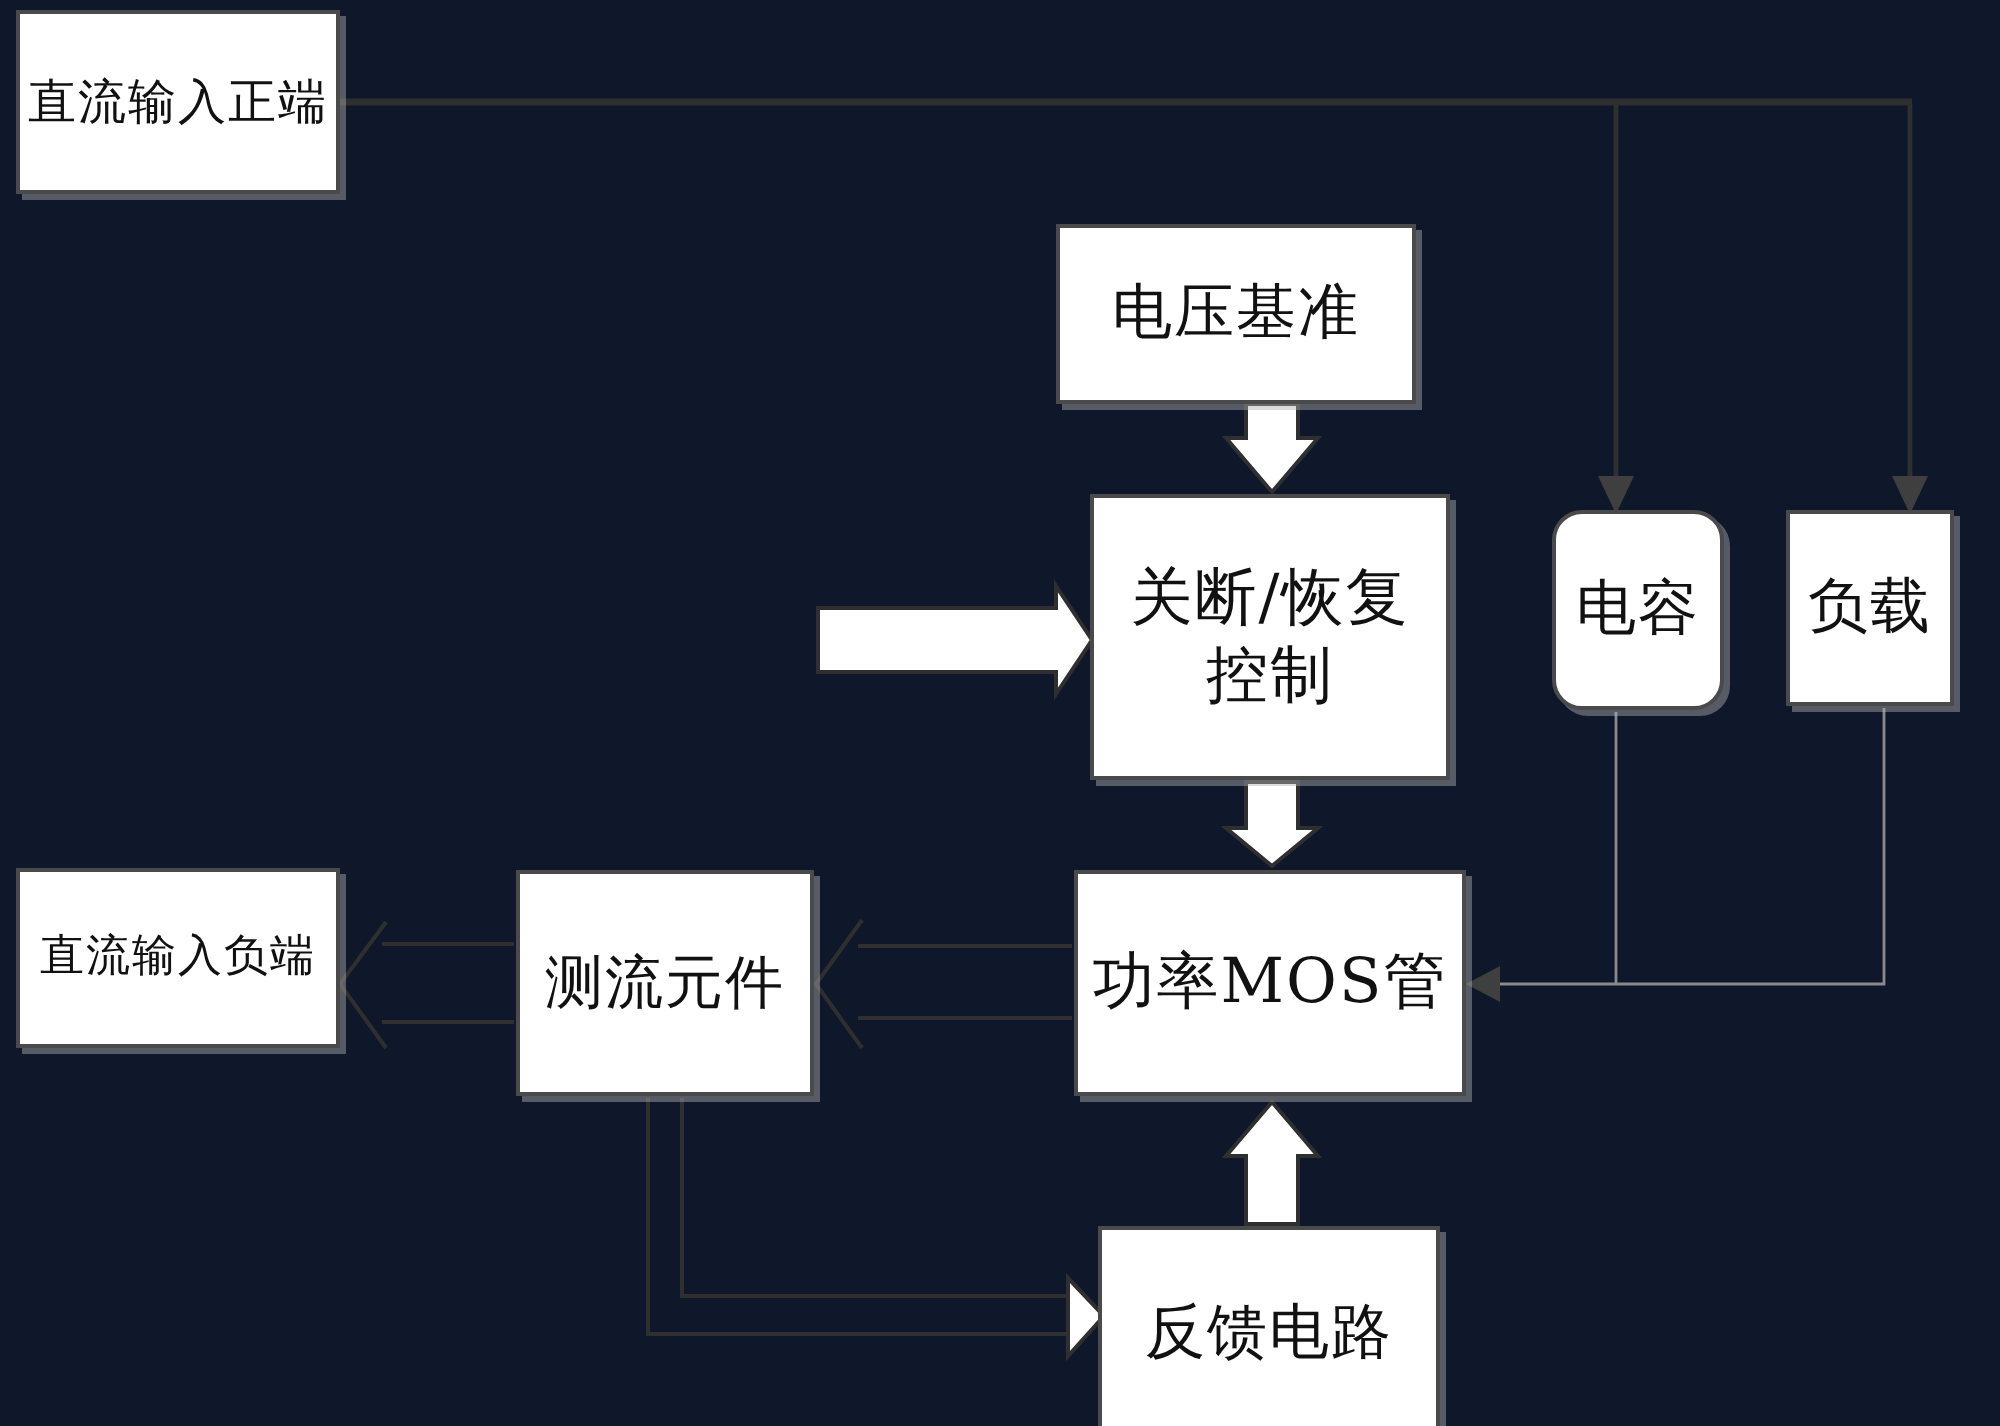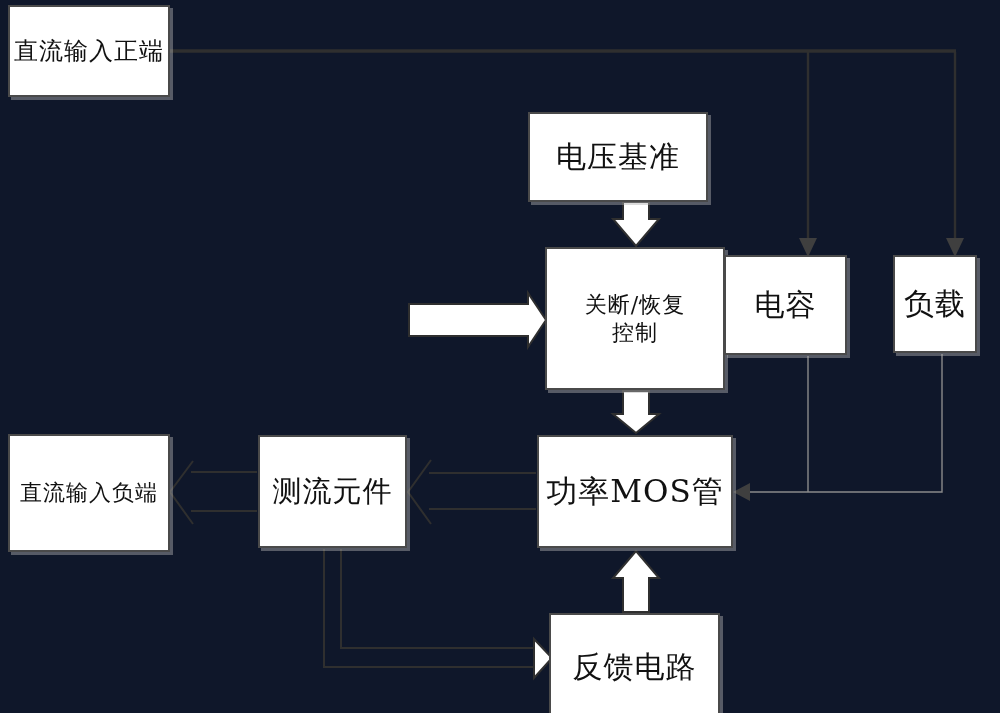--- a/index.html
+++ b/index.html
@@ -23,26 +23,26 @@
     justify-content:center;
     color:#111;
     text-align:center;
     line-height:1.25;
     letter-spacing:1px;
   }
   
   .b-dcpos   {left:8px;  top:5px;   width:162px;height:92px; font-size:24px;}
   .b-vref    {left:528px;top:112px; width:180px;height:90px; font-size:30px;}
   .b-rc      {left:220px;top:253px; width:188px;height:127px;font-size:31px;}
-  .b-ctrl    {left:545px;top:247px; width:180px;height:143px;font-size:22px;}
-  .b-cap     {left:724px;top:255px; width:123px;height:100px;font-size:30px;}
+  .b-ctrl    {left:545px;top:247px; width:180px;height:143px;font-size:31px;}
+  .b-cap     {left:776px;top:255px; width:86px;height:100px;font-size:30px;border-radius:15px;}
   .b-load    {left:893px;top:255px; width:84px; height:98px; font-size:30px;}
   .b-mos     {left:537px;top:435px; width:196px;height:113px;font-size:31px;align-items:center;}
   .b-sense   {left:258px;top:435px; width:149px;height:113px;font-size:29px;}
-  .b-dcneg   {left:8px;  top:434px; width:162px;height:118px;font-size:22px;}
+  .b-dcneg   {left:8px;  top:434px; width:162px;height:90px;font-size:22px;}
   .b-fb      {left:549px;top:613px; width:171px;height:108px; font-size:30px;}
 </style>
 </head>
 <body>
 
 <div class="canvas">
 
   <svg class="wires" viewBox="0 0 1000 713">
 
     <path d="M170 51 H956" fill="none" stroke="#2f2f2f" stroke-width="3.5"></path>

